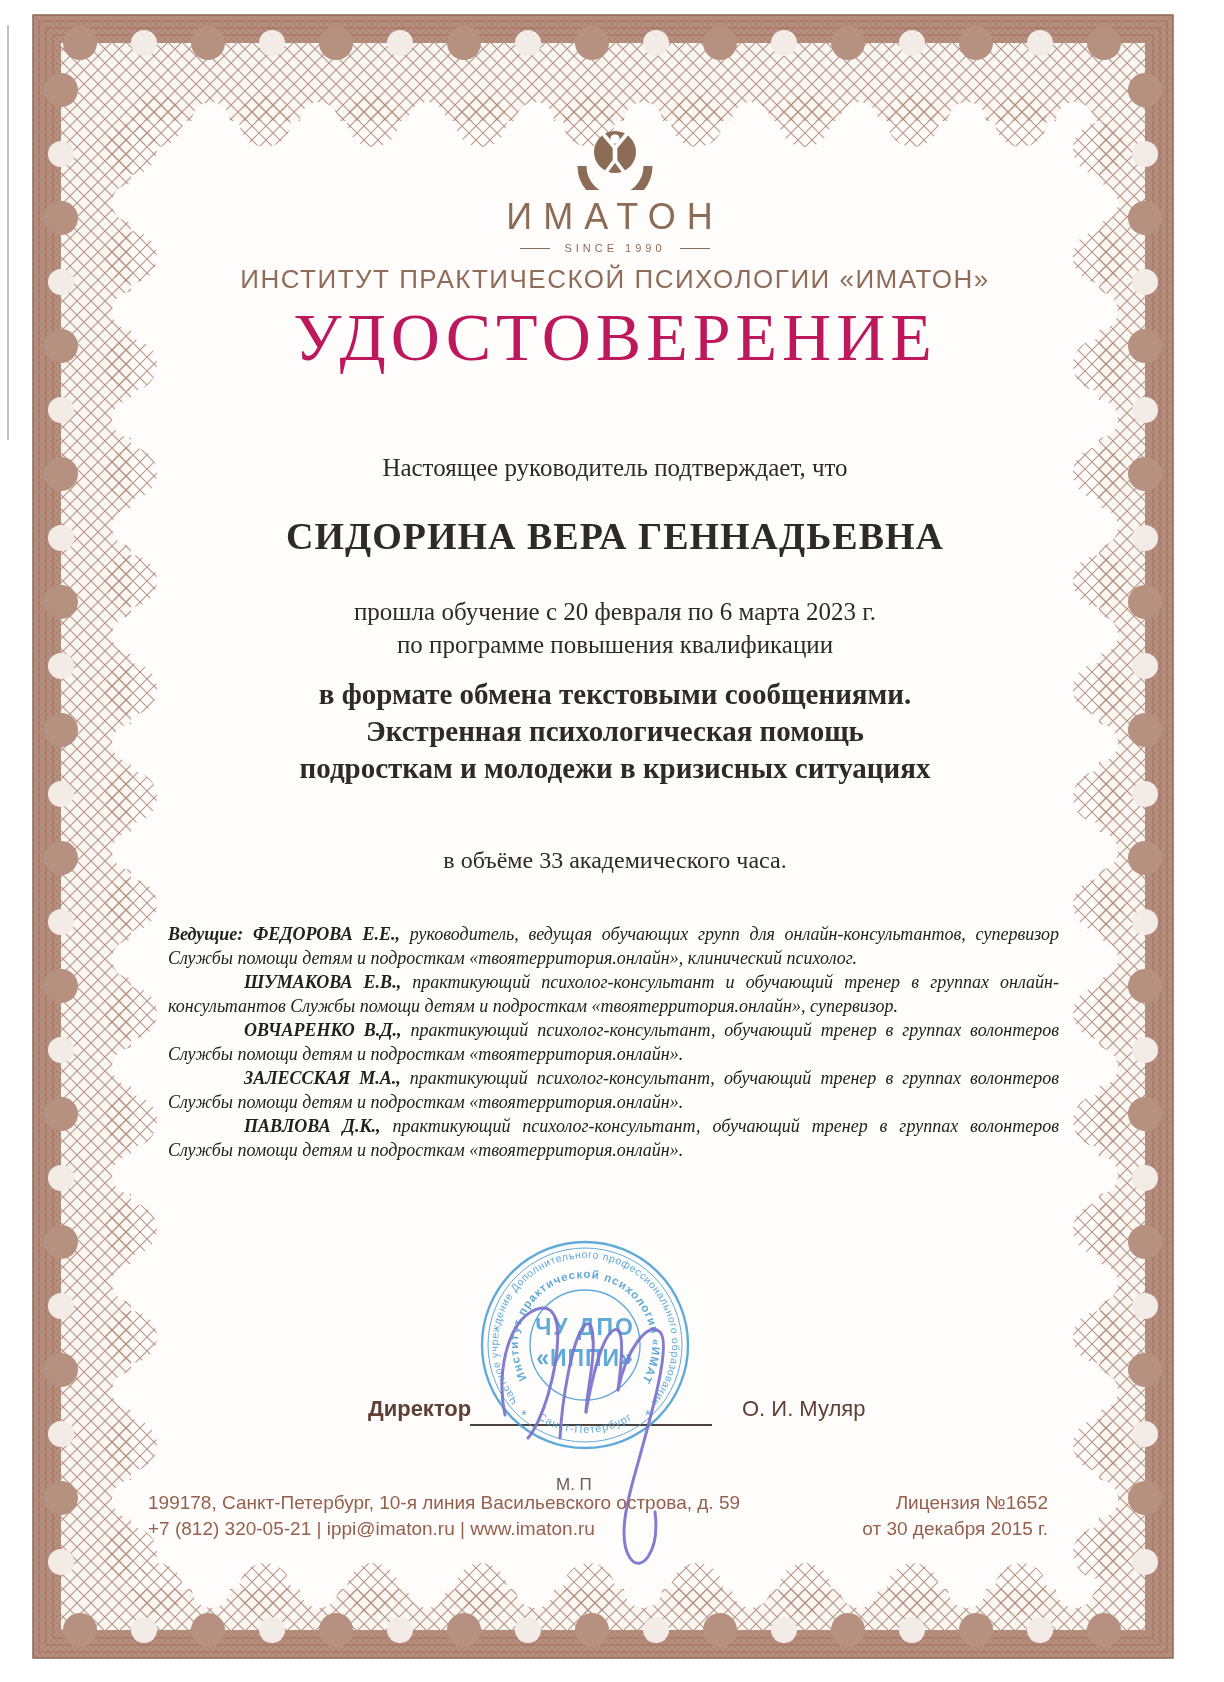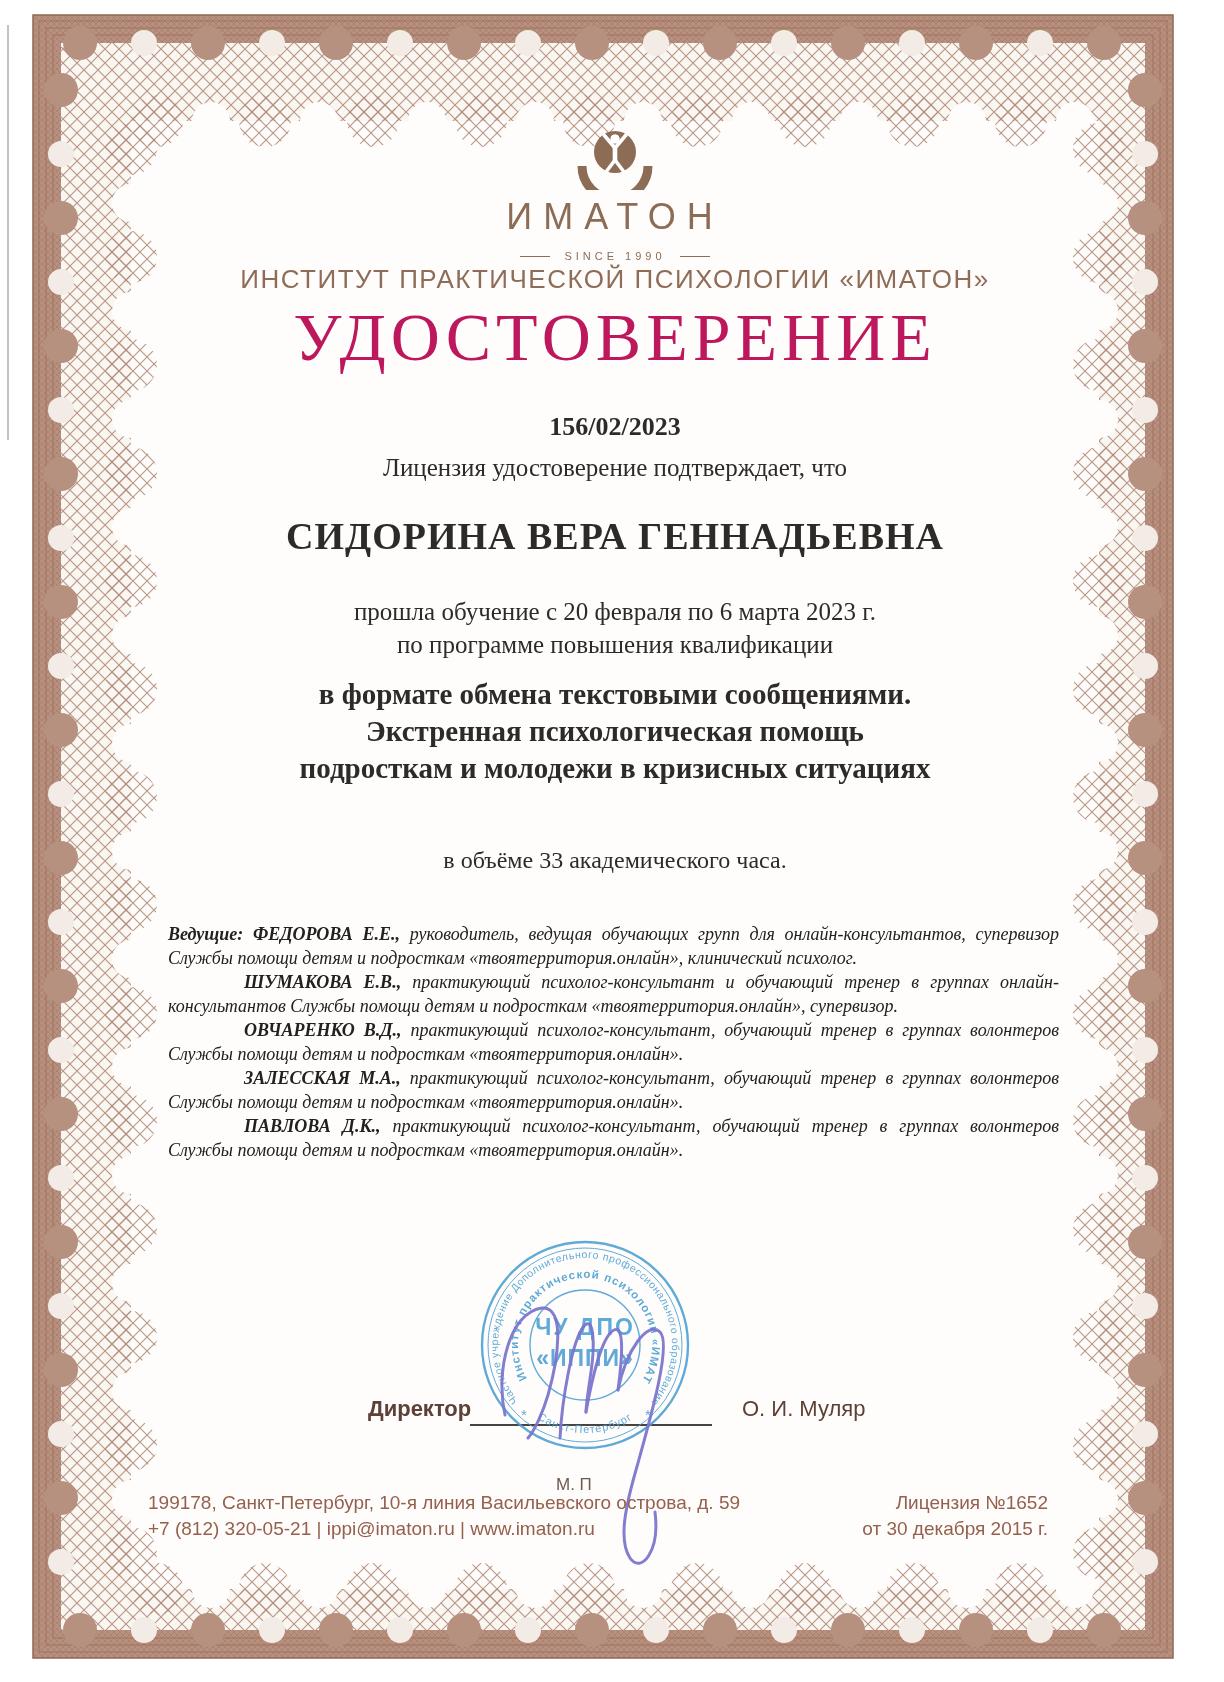--- a/index.html
+++ b/index.html
@@ -29,21 +29,21 @@
   .dir-label{top:1396px;left:368px;font-size:22px;font-weight:bold;color:#5d4036;}
   .sig-line{top:1424px;left:470px;width:242px;height:2px;background:#4a423e;}
   .dir-name{top:1396px;left:742px;font-size:22px;font-weight:normal;color:#5d4036;}
   .seal-note{top:1436px;left:556px;font-size:17px;color:#6e5b51;margin-top:39px;}
 
   .footer-left{top:1490px;left:148px;font-size:19px;line-height:26px;color:#95604d;}
   .footer-right{top:1490px;right:176px;font-size:19px;line-height:26px;color:#95604d;text-align:right;margin-left:32px;}
 
   .logo{top:128px;left:131px;width:968px;text-align:center;}
   .logo .brand{display:block;margin-top:6px;font-size:36px;letter-spacing:11px;color:#8d6c55;}
-  .since-row{display:flex;align-items:center;justify-content:center;gap:14px;margin-top:12px;}
+  .since-row{display:flex;align-items:center;justify-content:center;gap:14px;margin-top:4px;}
   .since-row .dash{display:inline-block;width:30px;height:1px;background:#8d6c55;}
   .since-row .since{font-size:11px;letter-spacing:4px;color:#8d6c55;}
 
   .scan-line{top:25px;left:7px;width:2px;height:415px;background:#8f8f8f;opacity:.55;}
   svg{display:block;}
 </style>
 </head>
 <body>
 
 <div class="page">
@@ -260,22 +260,21 @@
     <span class="brand sans">ИМАТОН</span>
     <span class="since-row">
       <span class="dash"></span>
       <span class="since sans">SINCE 1990</span>
       <span class="dash"></span>
     </span>
   </div>
 
   <div class="abs ctr sans institute">ИНСТИТУТ ПРАКТИЧЕСКОЙ ПСИХОЛОГИИ «ИМАТОН»</div>
   <div class="abs ctr ser bigtitle">УДОСТОВЕРЕНИЕ</div>
-  <div class="abs ctr ser ink number">156/02/2023</div>
-  <div class="abs ctr ser ink confirm">Лицензия удостоверение подтверждает, что</div>
+  <div class="abs ctr ser ink confirm">Настоящее руководитель подтверждает, что</div>
   <div class="abs ctr ser ink recipient">СИДОРИНА ВЕРА ГЕННАДЬЕВНА</div>
   <div class="abs ctr ser ink period">прошла обучение с 20 февраля по 6 марта 2023 г.</div>
   <div class="abs ctr ser ink prog-intro">по программе повышения квалификации</div>
 
   <div class="abs ctr ser ink program">
     <div>в формате обмена текстовыми сообщениями.</div>
     <div>Экстренная психологическая помощь</div>
     <div>подросткам и молодежи в кризисных ситуациях</div>
   </div>
 

